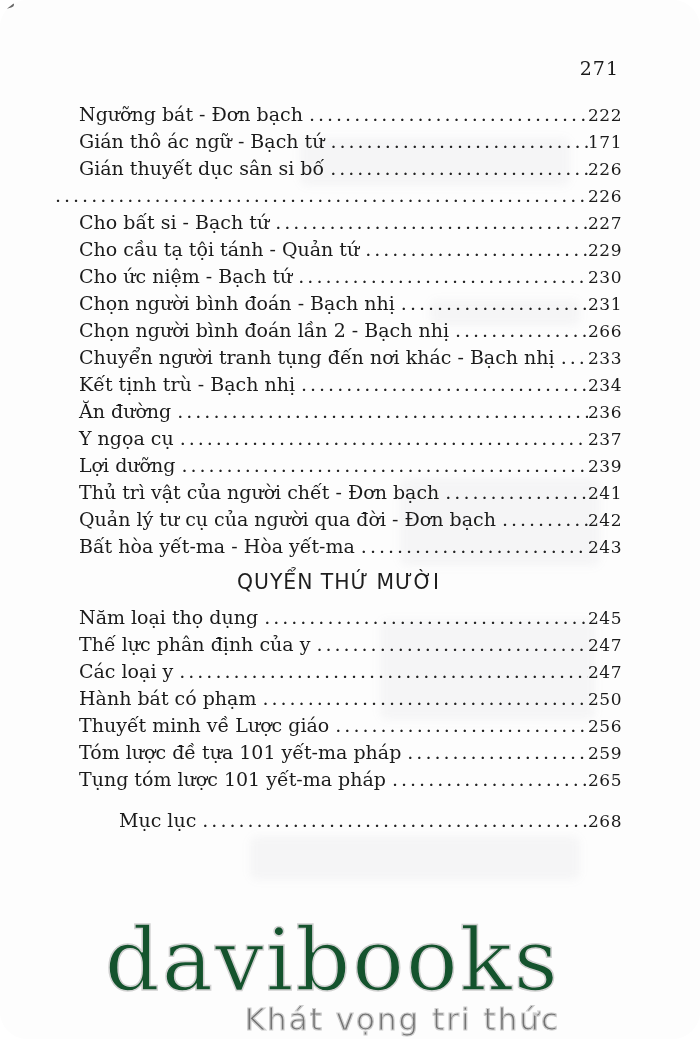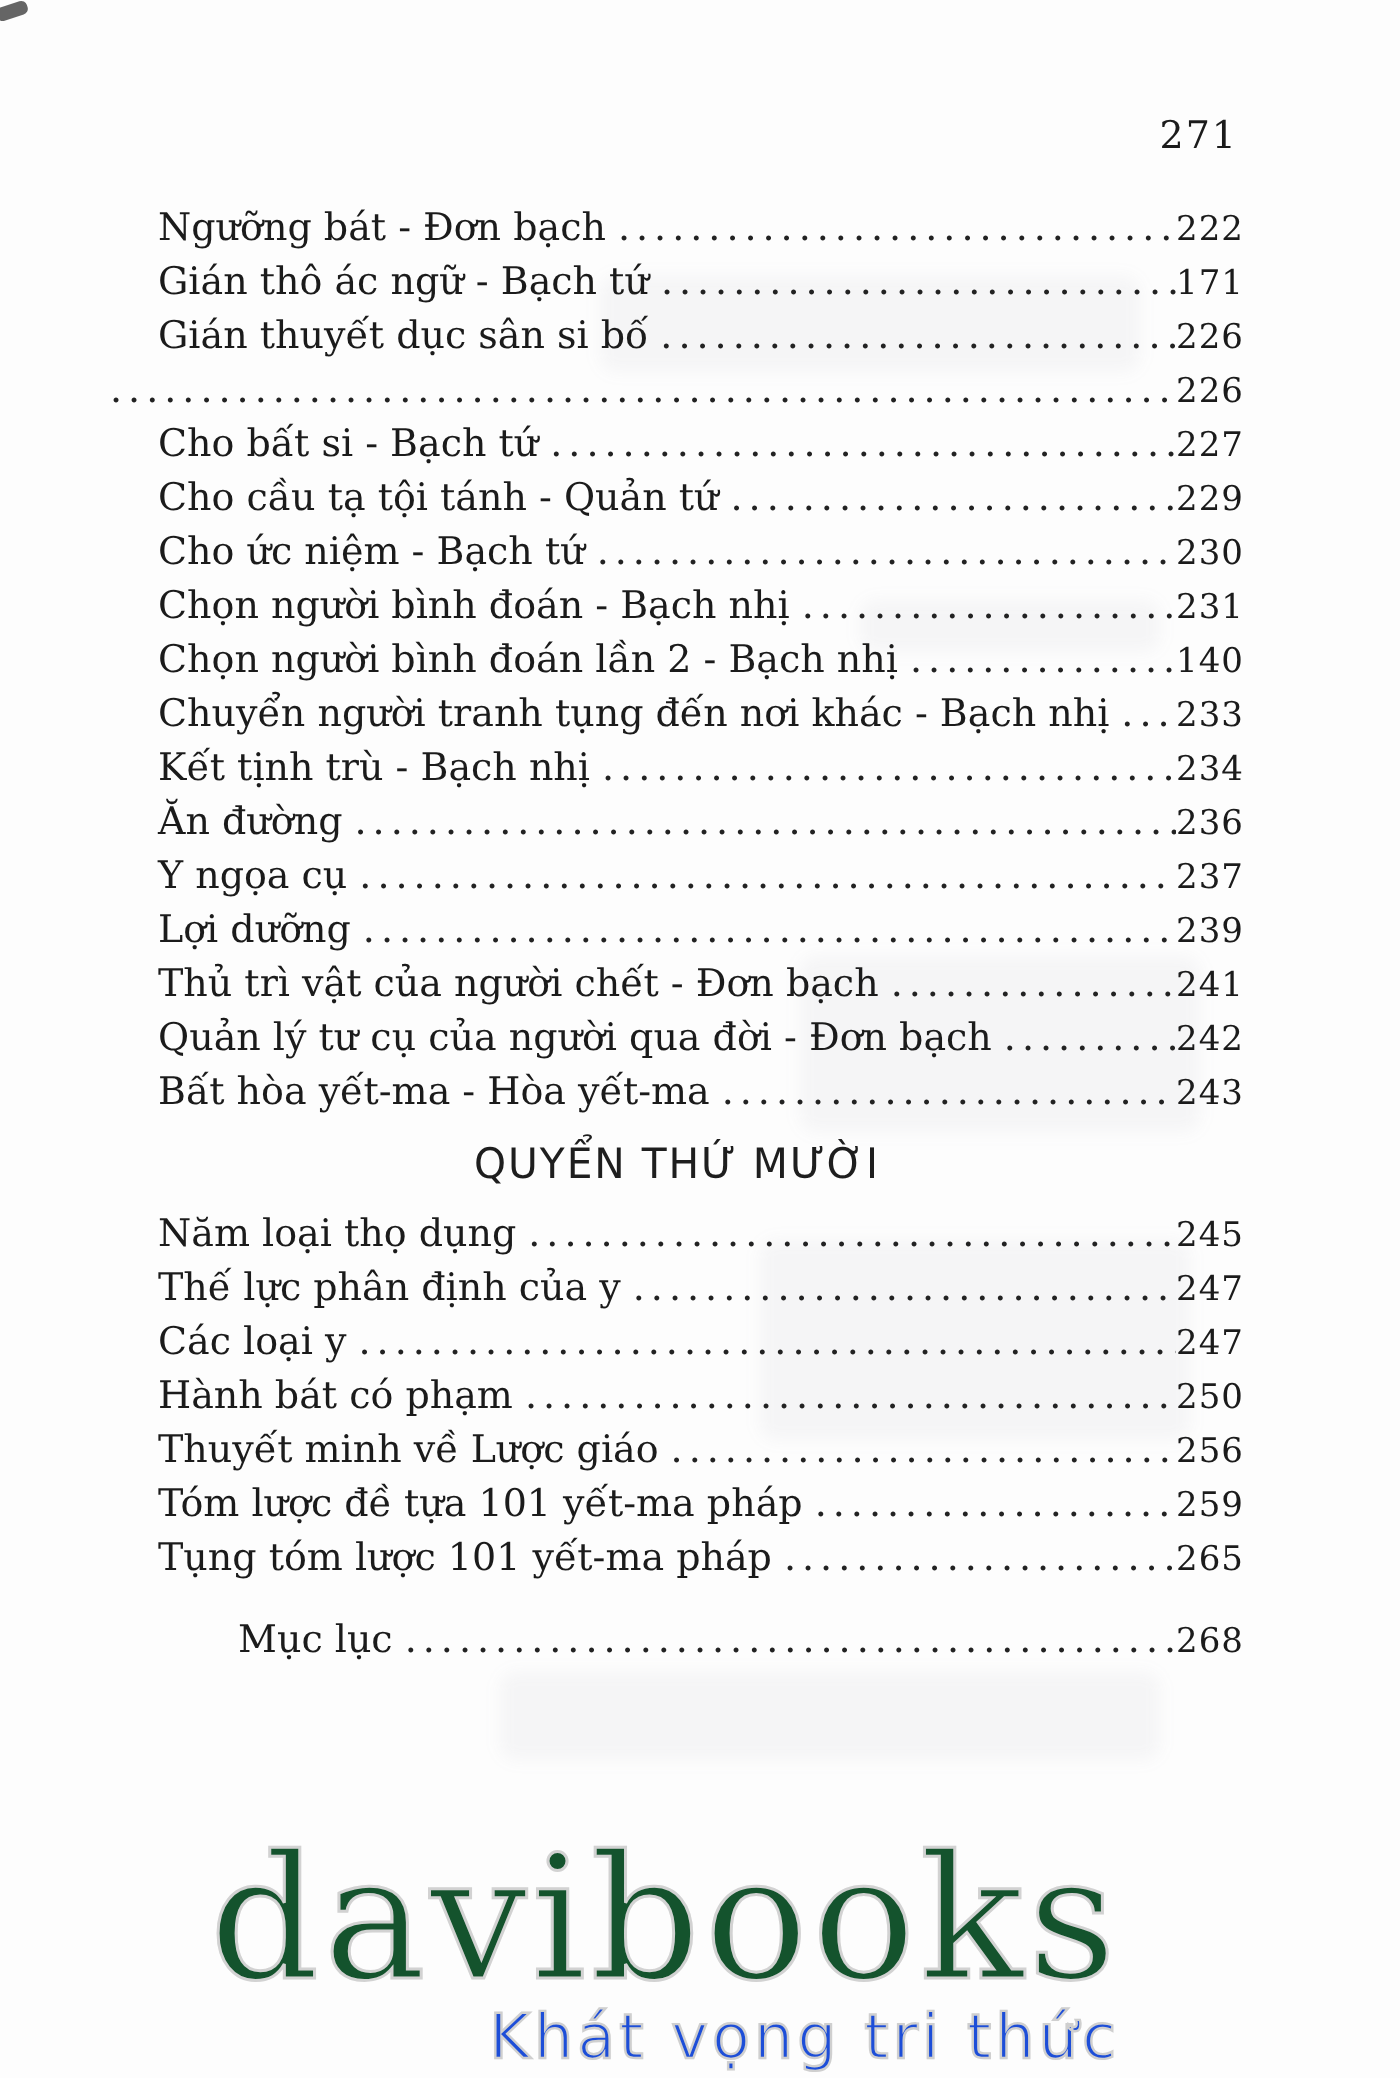--- a/index.html
+++ b/index.html
@@ -8,20 +8,21 @@
     background: #ffffff;
   }
   .scan-page {
     position: relative;
     width: 700px;
     height: 1039px;
     background: #fdfdfd;
     overflow: hidden;
     font-family: "DejaVu Serif", "Liberation Serif", serif;
     color: #1b1b1b;
+    border-radius: 27px;
   }
 
   
   .speck {
     position: absolute;
     top: 2px;
     left: -2px;
     width: 16px;
     height: 7px;
     background: #4a4a4a;
@@ -117,21 +118,21 @@
     color: #14532d;
     -webkit-text-stroke: 1.5px #d2d2d2;
     text-shadow: 0 0 1px #e2e2e2;
   }
   .watermark .tagline {
     margin-top: 2px;
     font-family: "DejaVu Sans", "Liberation Sans", sans-serif;
     font-size: 31px;
     line-height: 1.0;
     letter-spacing: 2px;
-    color: #1d4ed8;
+    color: #737373;
     -webkit-text-stroke: 1.2px #cfcfcf;
     text-shadow: 0 0 1px #e2e2e2;
   }
 </style>
 </head>
 <body>
 
 <div class="scan-page">
 
   <div class="speck"></div>
@@ -180,21 +181,21 @@
         <span class="pg">230</span>
       </div>
       <div class="row">
         <span class="title">Chọn người bình đoán - Bạch nhị</span>
         <span class="dots"></span>
         <span class="pg">231</span>
       </div>
       <div class="row">
         <span class="title">Chọn người bình đoán lần 2 - Bạch nhị</span>
         <span class="dots"></span>
-        <span class="pg">140</span>
+        <span class="pg">266</span>
       </div>
       <div class="row">
         <span class="title">Chuyển người tranh tụng đến nơi khác - Bạch nhị</span>
         <span class="dots"></span>
         <span class="pg">233</span>
       </div>
       <div class="row">
         <span class="title">Kết tịnh trù - Bạch nhị</span>
         <span class="dots"></span>
         <span class="pg">234</span>

